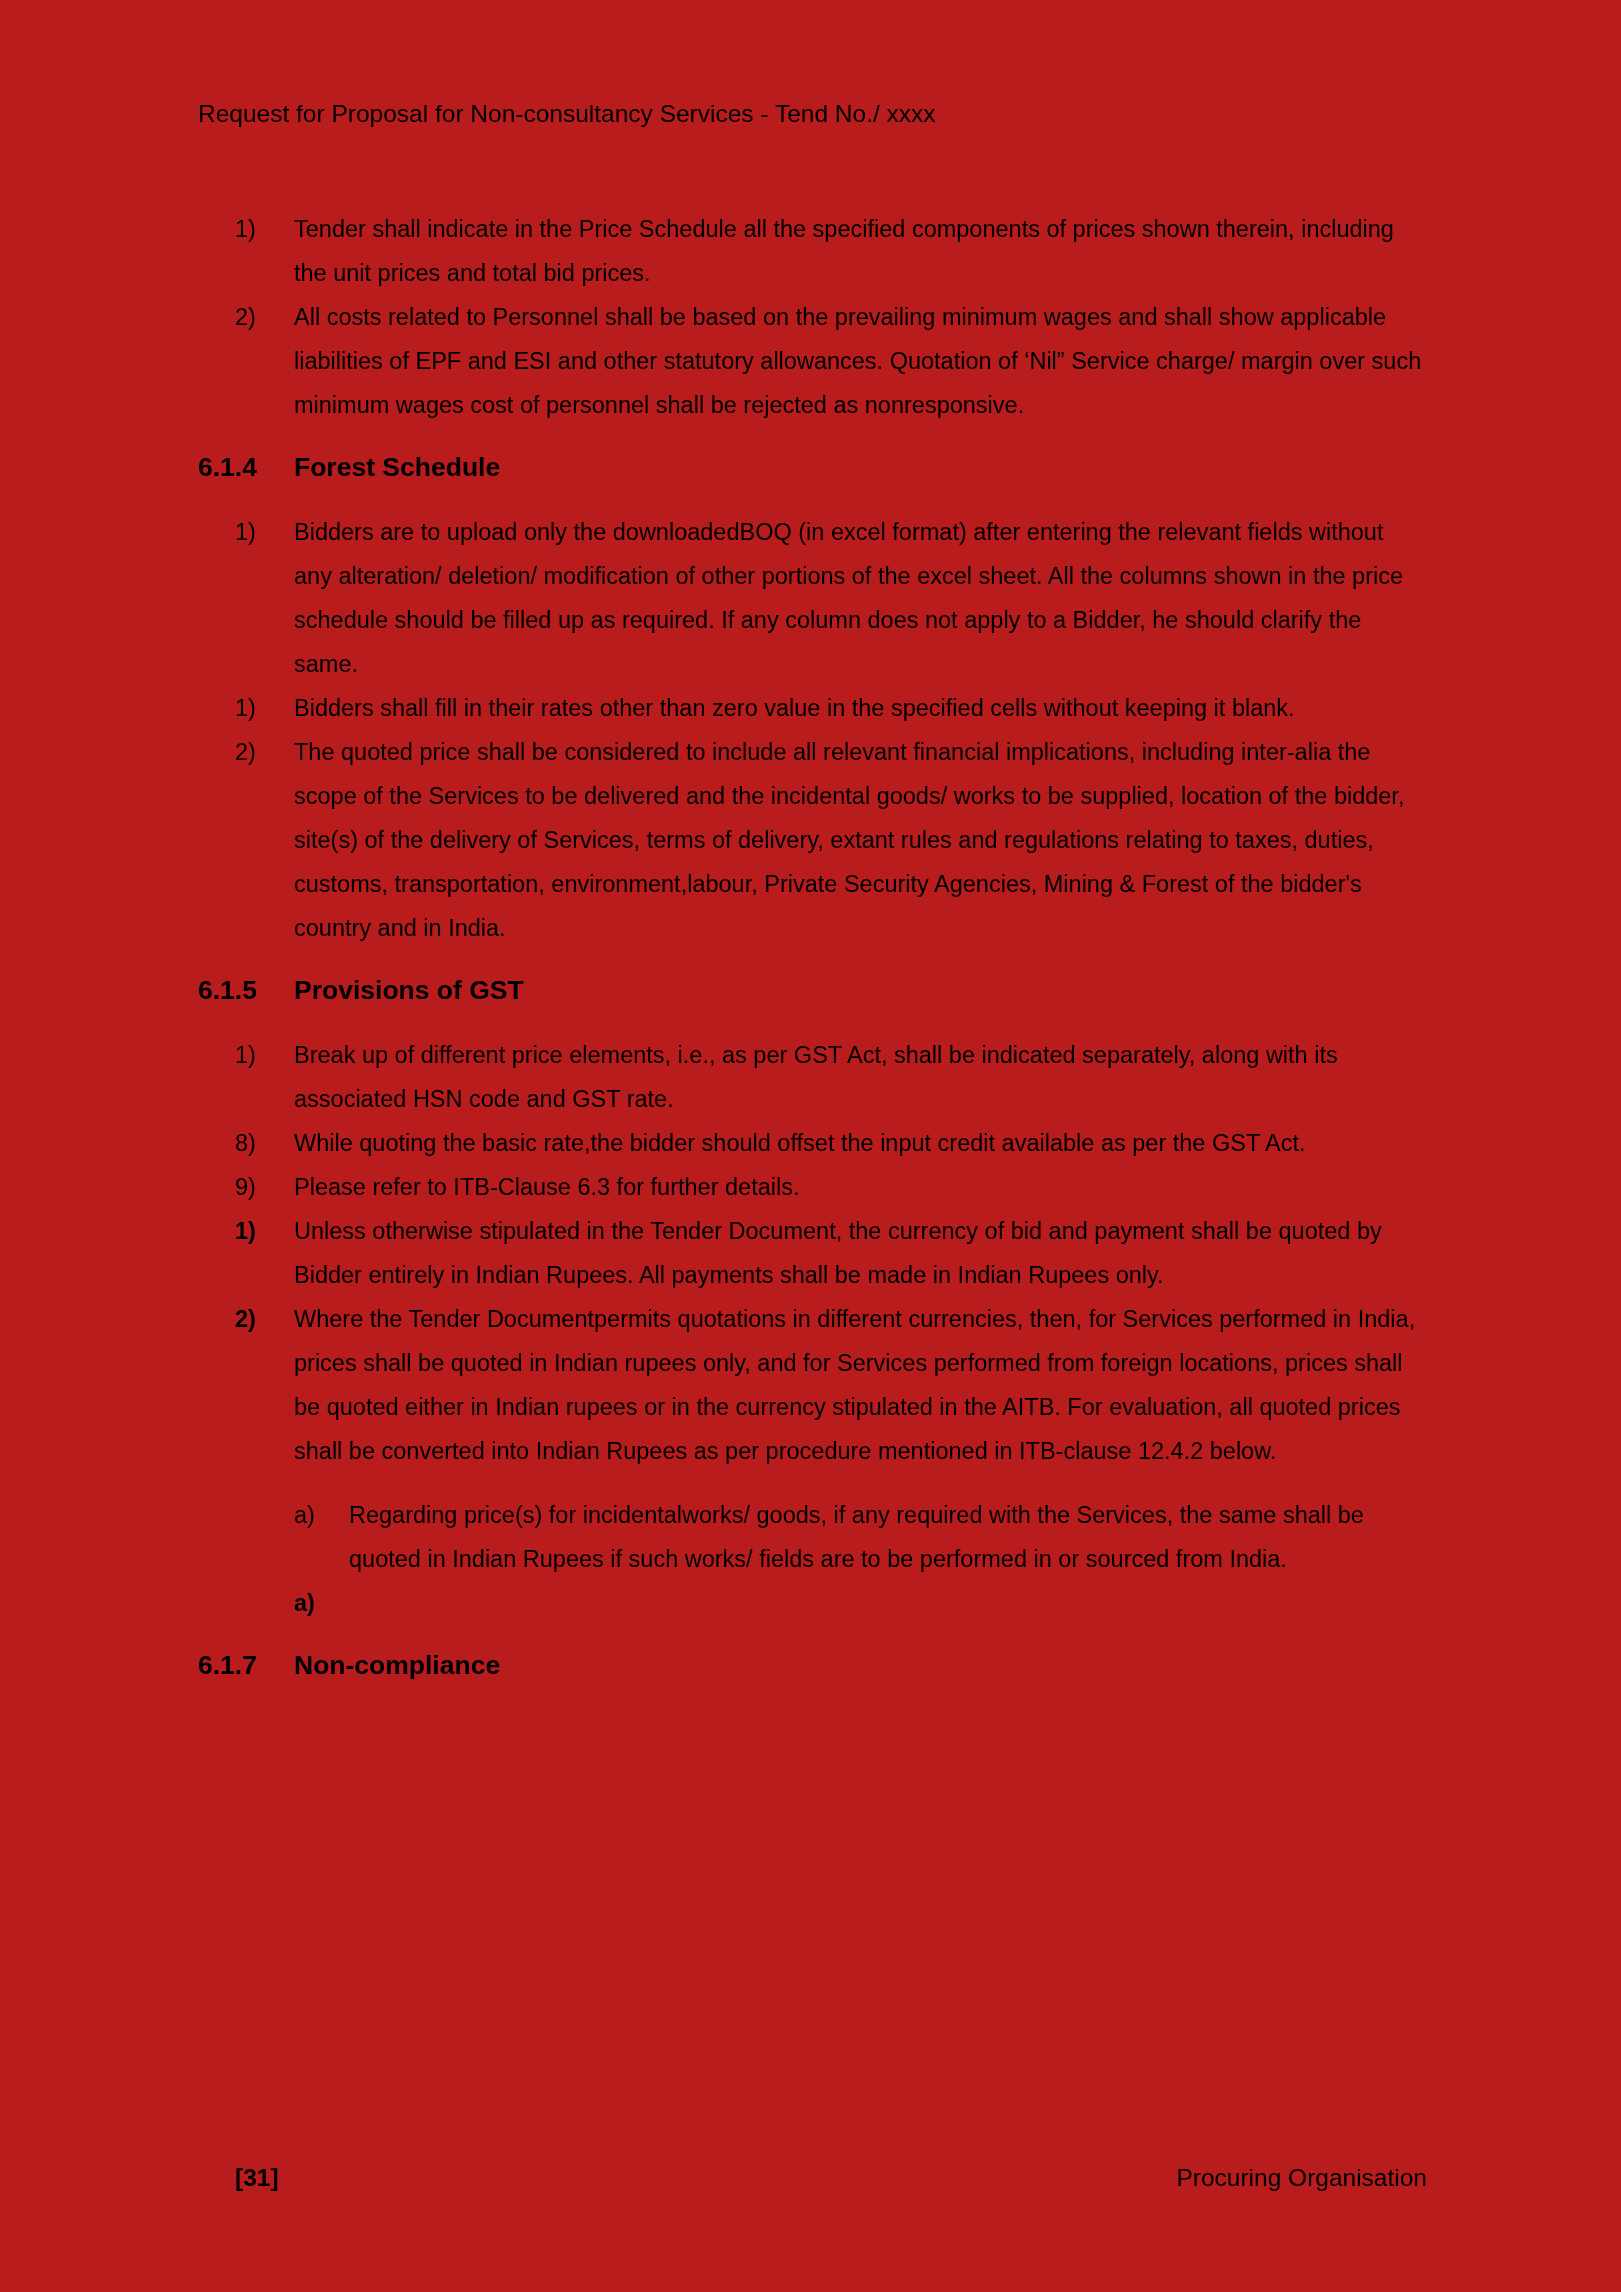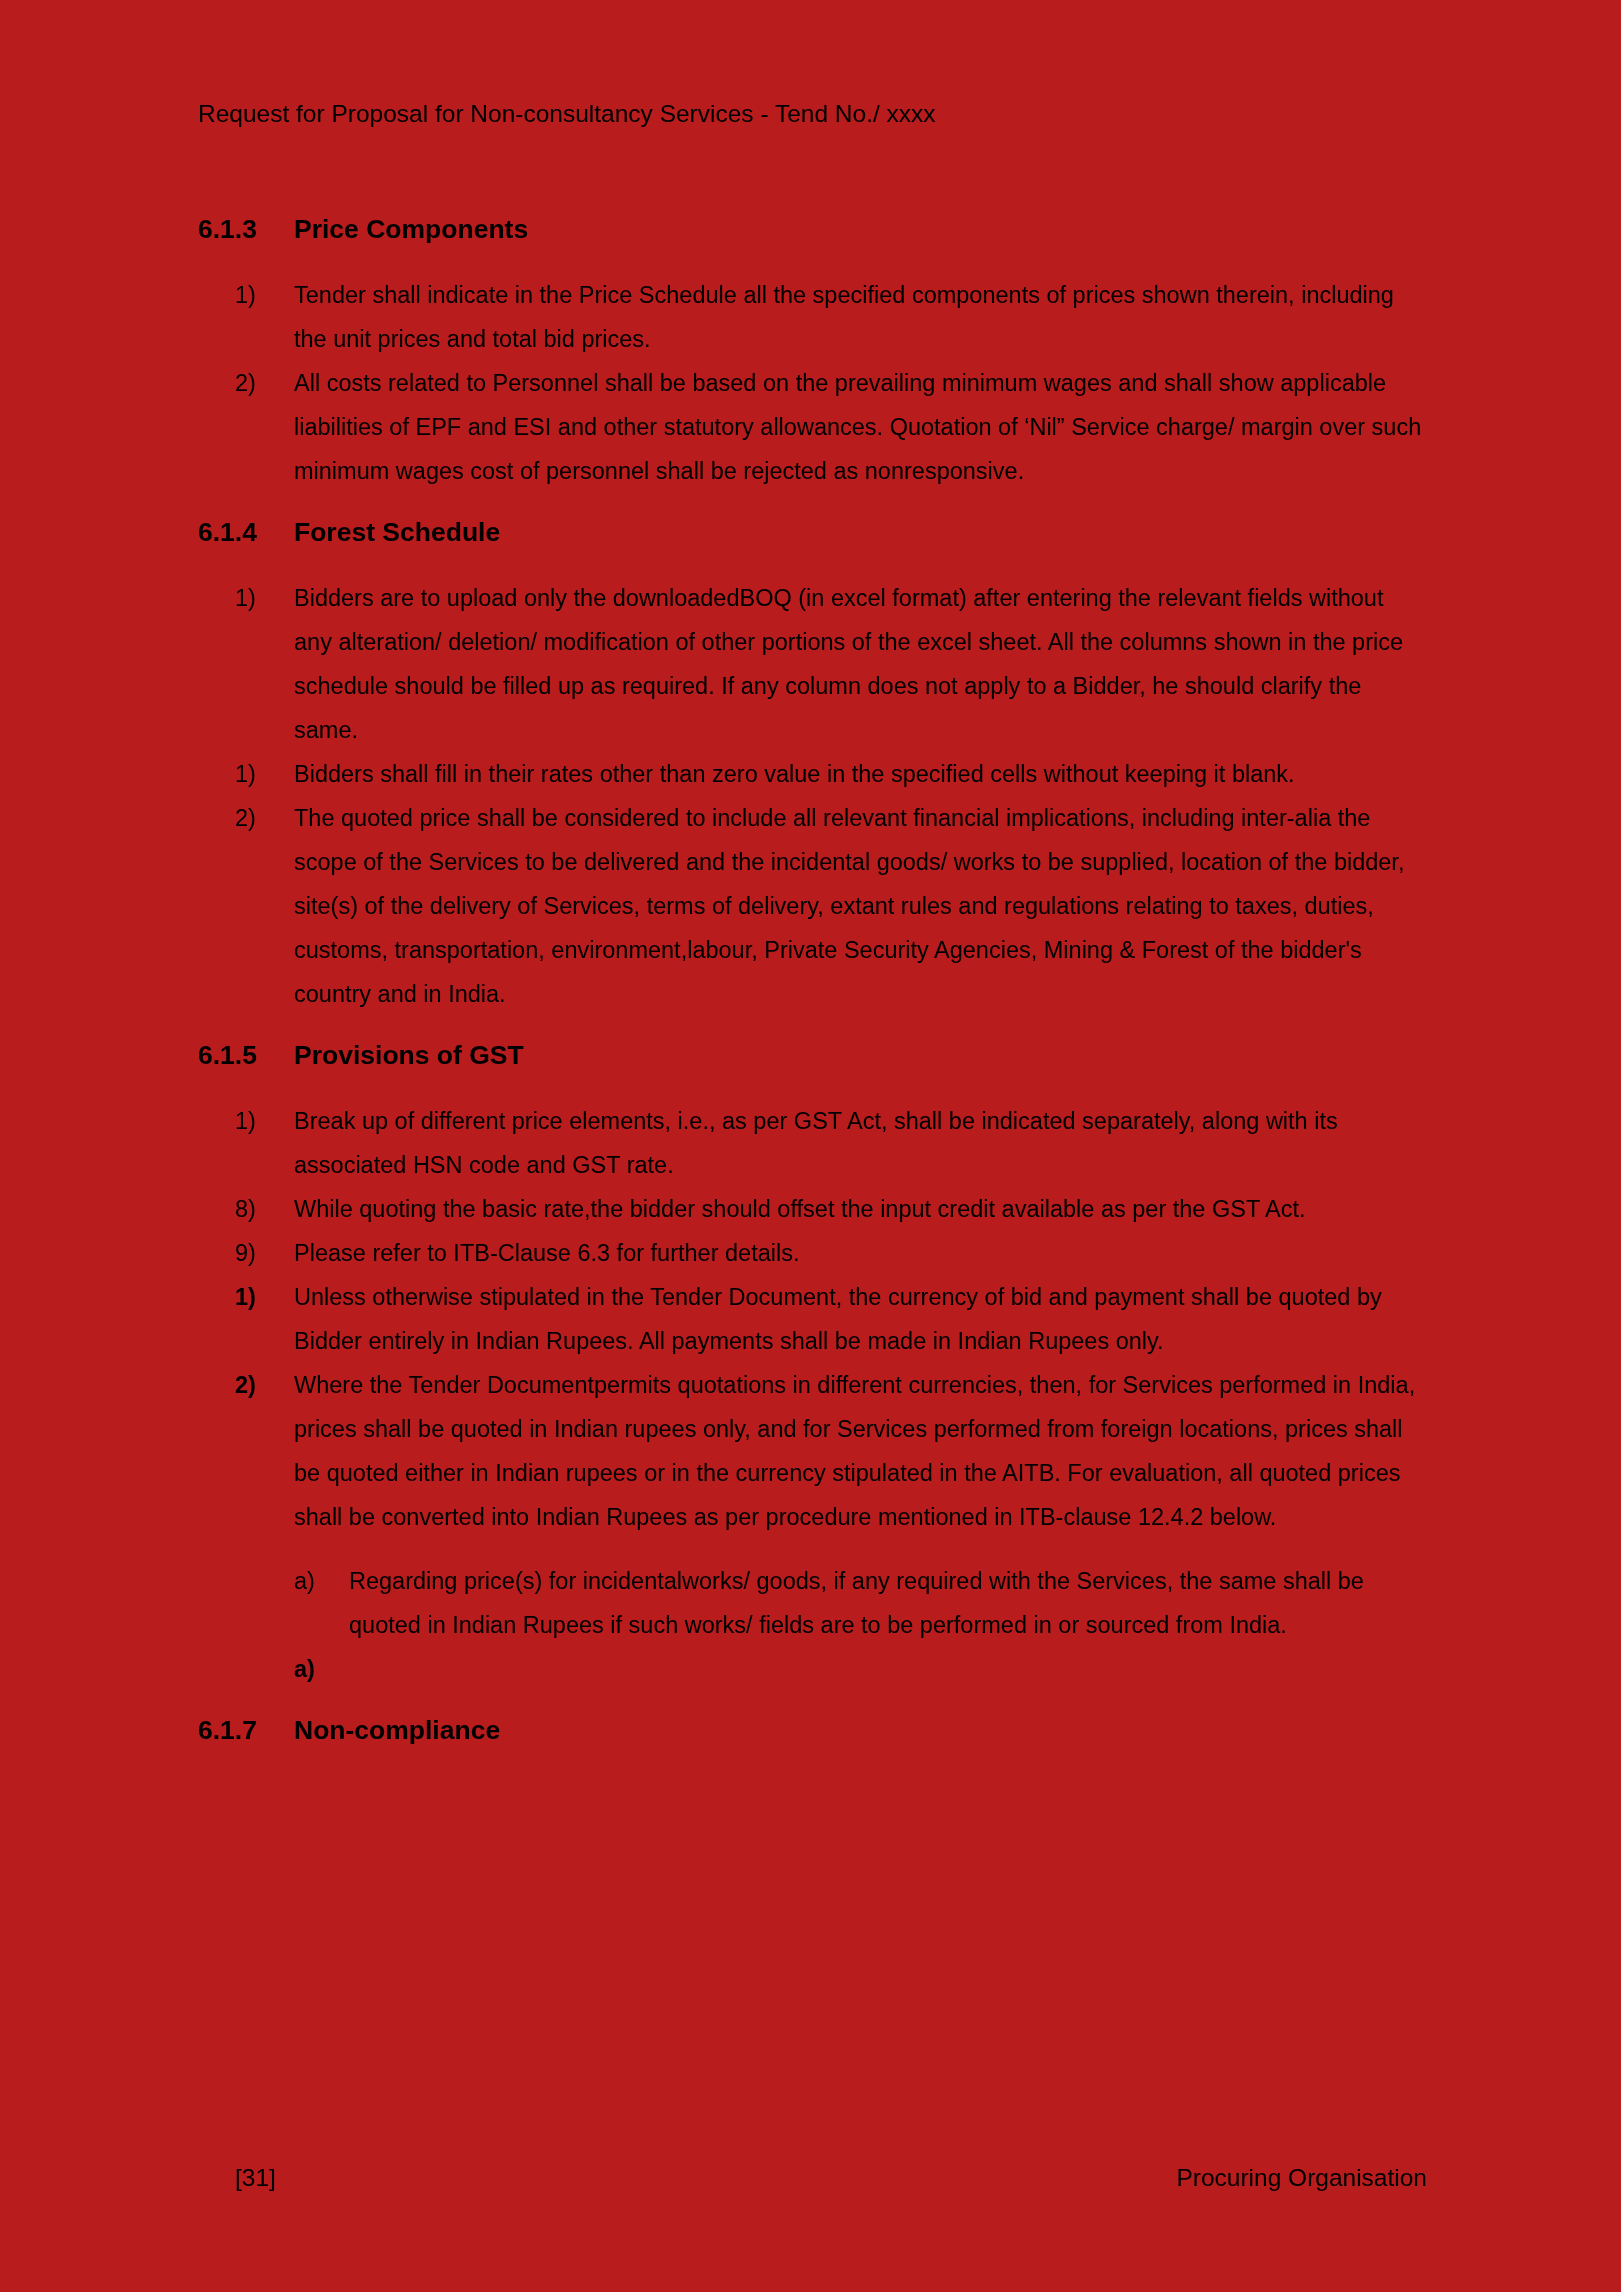--- a/index.html
+++ b/index.html
@@ -61,35 +61,31 @@
   .doc-footer {
     position: absolute;
     top: 2162px;
     left: 198px;
     width: 1229px;
     display: flex;
     justify-content: space-between;
     font-size: 24.5px;
     line-height: 31px;
   }
-  .footer-left { padding-left: 37px; }
+  .footer-left { padding-left: 37px; font-weight: bold; }
 </style>
 </head>
 <body>
 
 <div class="page">
   <header class="doc-header">
     <span>Request for Proposal for Non-consultancy Services - Tend No./ xxxx</span>
   </header>
 
   <main class="doc-body">
-      <div class="section-heading">
-        <span class="sec-num">6.1.3</span>
-        <span class="sec-title">Price Components</span>
-      </div>
       <div class="list-item">
         <span class="marker">1)</span>
         <span class="item-text">Tender shall indicate in the Price Schedule all the specified components of prices shown therein, including the unit prices and total bid prices.</span>
       </div>
       <div class="list-item">
         <span class="marker">2)</span>
         <span class="item-text">All costs related to Personnel shall be based on the prevailing minimum wages and shall show applicable liabilities of EPF and ESI and other statutory allowances. Quotation of ‘Nil” Service charge/ margin over such minimum wages cost of personnel shall be rejected as nonresponsive.</span>
       </div>
       <div class="section-heading">
         <span class="sec-num">6.1.4</span>

